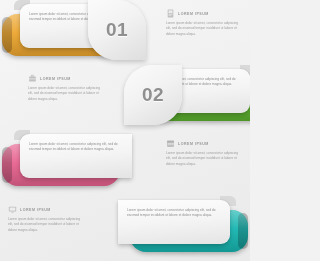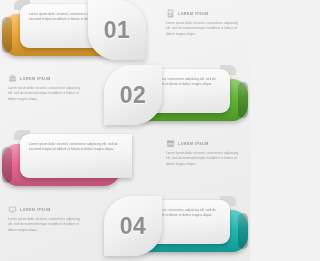--- a/index.html
+++ b/index.html
@@ -21,21 +21,21 @@
   }
 
   
   .row {
     position: absolute;
     left: 0;
     width: 250px;
     height: 65px;
   }
   .row-1 { top: 0; }
-  .row-2 { top: 65px; }
+  .row-2 { top: 65px; margin-left: 20px; }
   .row-3 { top: 130px; }
   .row-4 { top: 196px; }
 
   
   .ribbon {
     position: absolute;
     top: 14px;
     width: 118px;
     height: 42px;
     border-radius: 16px;
@@ -140,21 +140,21 @@
   }
   
   .row.right .leaf {
     right: 88px;
     border-radius: 0 0 28px 0;
   }
   .row.left .leaf  { border-top-right-radius: 28px; }
   .row.right .leaf { border-top-left-radius: 28px; }
 
   .leaf-num {
-    font-size: 23px;
+    font-size: 19px;
     font-weight: bold;
     color: #8f8f8f;
     letter-spacing: 0.5px;
     text-shadow: 0 1px 0 rgba(255,255,255,0.85);
     font-family: "Liberation Sans", sans-serif;
   }
 
   
   .side {
     position: absolute;
@@ -316,23 +316,20 @@
       <div class="rib-body" style="background: rgb(23, 181, 176);"></div>
       <div class="rib-fold"></div>
       <div class="rib-shade"></div>
     </div>
 
     <div class="card-tab"></div>
     <div class="card">
       <div class="card-text">Lorem ipsum dolor sit amet, consectetur adipiscing elit, sed do eiusmod tempor incididunt ut labore et dolore magna aliqua.</div>
     </div>
 
-    <div class="leaf">
-      <span class="leaf-num">04</span>
-    </div>
 
     <div class="side">
       <div class="side-head">
         <span class="side-icon">
           <svg viewBox="0 0 16 16">
               <rect x="1.5" y="3" width="13" height="8.5" rx="1" fill="#9a9a9a"></rect>
               <rect x="3" y="4.5" width="10" height="5.5" fill="#ededed"></rect>
               <rect x="6" y="12" width="4" height="1.6" fill="#9a9a9a"></rect>
             </svg>
         </span>

